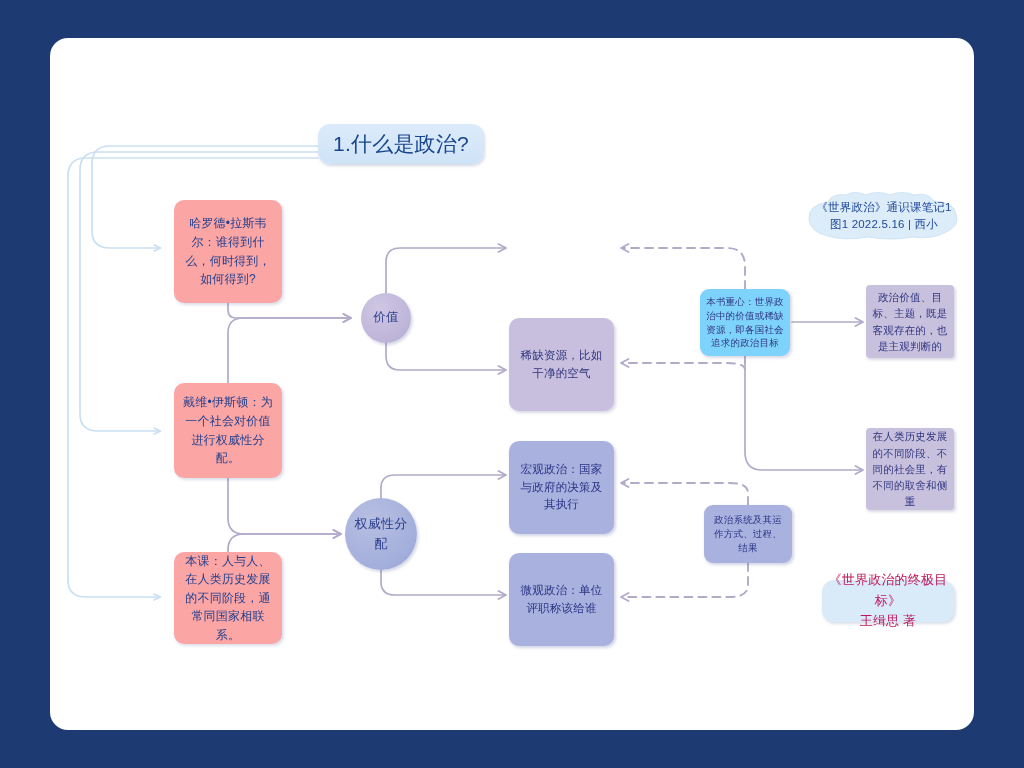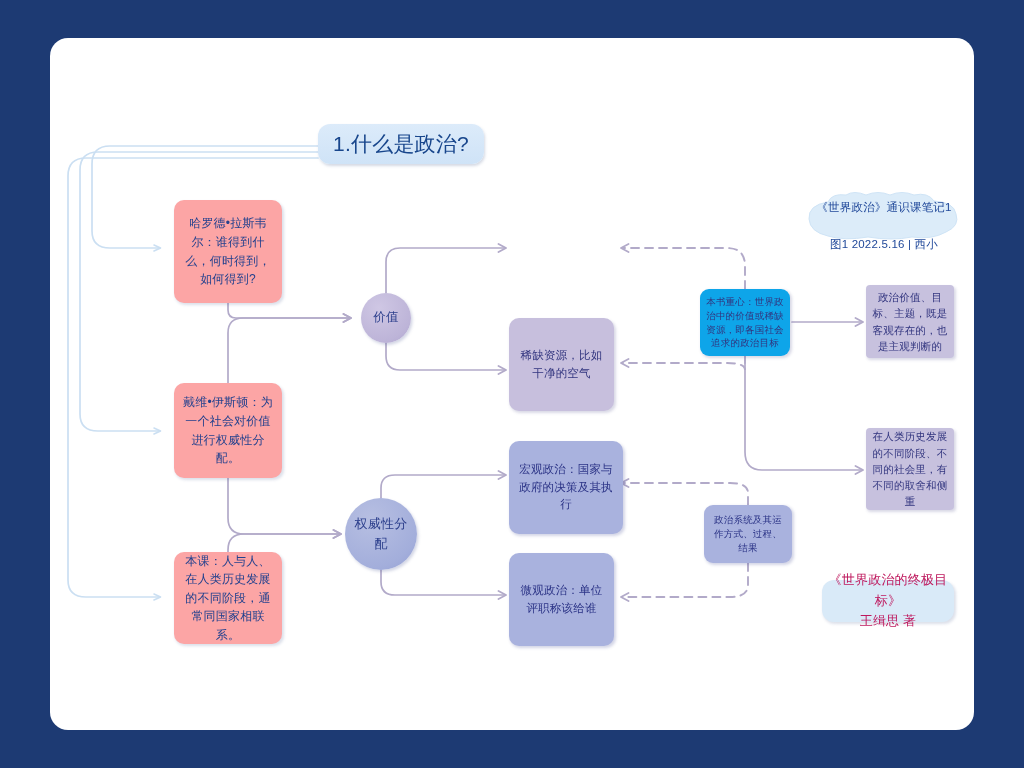--- a/index.html
+++ b/index.html
@@ -94,21 +94,21 @@
   
   .box-peri {
     background: #a9b2de;
     border-radius: 10px;
     box-shadow: 1.5px 2px 3px rgba(70,80,150,0.24);
     font-size: 11.5px;
     color: #2b3386;
   }
   
   .box-mid-lav {
-    background: #0ea5e9;
+    background: #7dd3fc;
     border-radius: 9px;
     box-shadow: 1.2px 1.8px 3px rgba(80,80,140,0.22);
     font-size: 9.5px;
     color: #32357f;
     line-height: 1.45;
   }
   .box-mid-peri {
     background: #a9b2de;
     border-radius: 9px;
     box-shadow: 1.2px 1.8px 3px rgba(70,80,150,0.24);
@@ -129,21 +129,21 @@
     font-size: 11.5px;
     color: #21499a;
     line-height: 1.5;
     background: transparent;
   }
   .cloud-note .cloudbg {
     position: absolute;
     left: 0; top: 0; width: 100%; height: 100%;
     z-index: 0;
   }
-  .cloud-note .txt { position: relative; z-index: 1; margin-top: 20px; }
+  .cloud-note .txt { position: relative; z-index: 1; }
 
   
   .book-ref {
     background: #d9eaf8;
     border-radius: 12px;
     box-shadow: 1.5px 2px 3px rgba(80,100,150,0.20);
     font-size: 13px;
     color: #be185d;
     line-height: 1.6;
   }
@@ -233,21 +233,21 @@
 
   <div class="node circle circle-auth" style="left:345px; top:498px; width:72px; height:72px;">
     <span class="txt">权威性分配</span>
   </div>
 
 
   <div class="node box-lav" style="left:509px; top:318px; width:105px; height:93px;">
     <span class="txt">稀缺资源，比如干净的空气</span>
   </div>
 
-  <div class="node box-peri" style="left:509px; top:441px; width:114px; height:93px;align-items:center;">
+  <div class="node box-peri" style="left:509px; top:441px; width:105px; height:93px;align-items:center;">
     <span class="txt">宏观政治：国家与政府的决策及其执行</span>
   </div>
 
   <div class="node box-peri" style="left:509px; top:553px; width:105px; height:93px;">
     <span class="txt">微观政治：单位评职称该给谁</span>
   </div>
 
   <div class="node box-mid-lav" style="left:700px; top:289px; width:90px; height:67px;">
     <span class="txt">本书重心：世界政治中的价值或稀缺资源，即各国社会追求的政治目标</span>
   </div>

